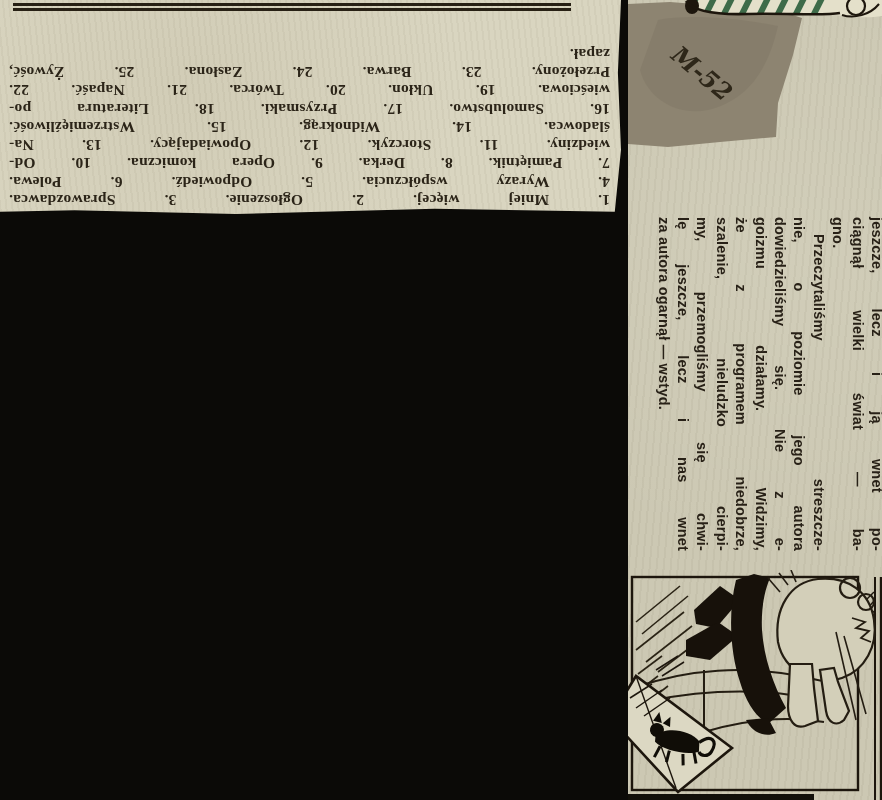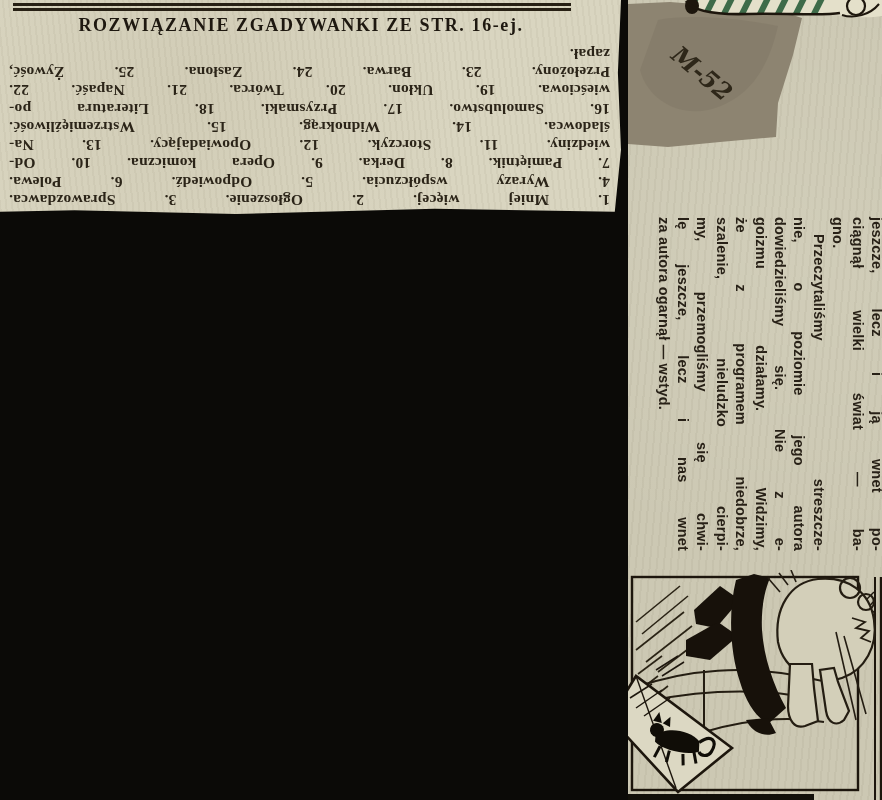--- a/index.html
+++ b/index.html
@@ -52,21 +52,20 @@
   #cartoon{position:absolute;left:0;top:570px;}
 </style>
 </head>
 <body>
 
 <div id="canvas">
 
   <div id="left-clipping">
     <div class="rule" id="rule-1"></div>
     <div class="rule" id="rule-2"></div>
-    <div id="clip-title">ROZWIĄZANIE ZGADYWANKI ZE STR. 16-ej.</div>
     <div id="solution-block">
         <div class="tline">1. Mniej więcej. 2. Ogłoszenie. 3. Sprawozdawca.</div>
         <div class="tline">4. Wyrazy współczucia. 5. Odpowiedź. 6. Polewa.</div>
         <div class="tline">7. Pamiętnik. 8. Derka. 9. Opera komiczna. 10. Od-</div>
         <div class="tline">wiedziny. 11. Storczyk. 12. Opowiadający. 13. Na-</div>
         <div class="tline">śladowca. 14. Widnokrąg. 15. Wstrzemięźliwość.</div>
         <div class="tline">16. Samolubstwo. 17. Przysmaki. 18. Literatura po-</div>
         <div class="tline">wieściowa. 19. Ukłon. 20. Twórca. 21. Napaść. 22.</div>
         <div class="tline">Przełożony. 23. Barwa. 24. Zasłona. 25. Żywość,</div>
         <div class="tline short">zapał.</div>

